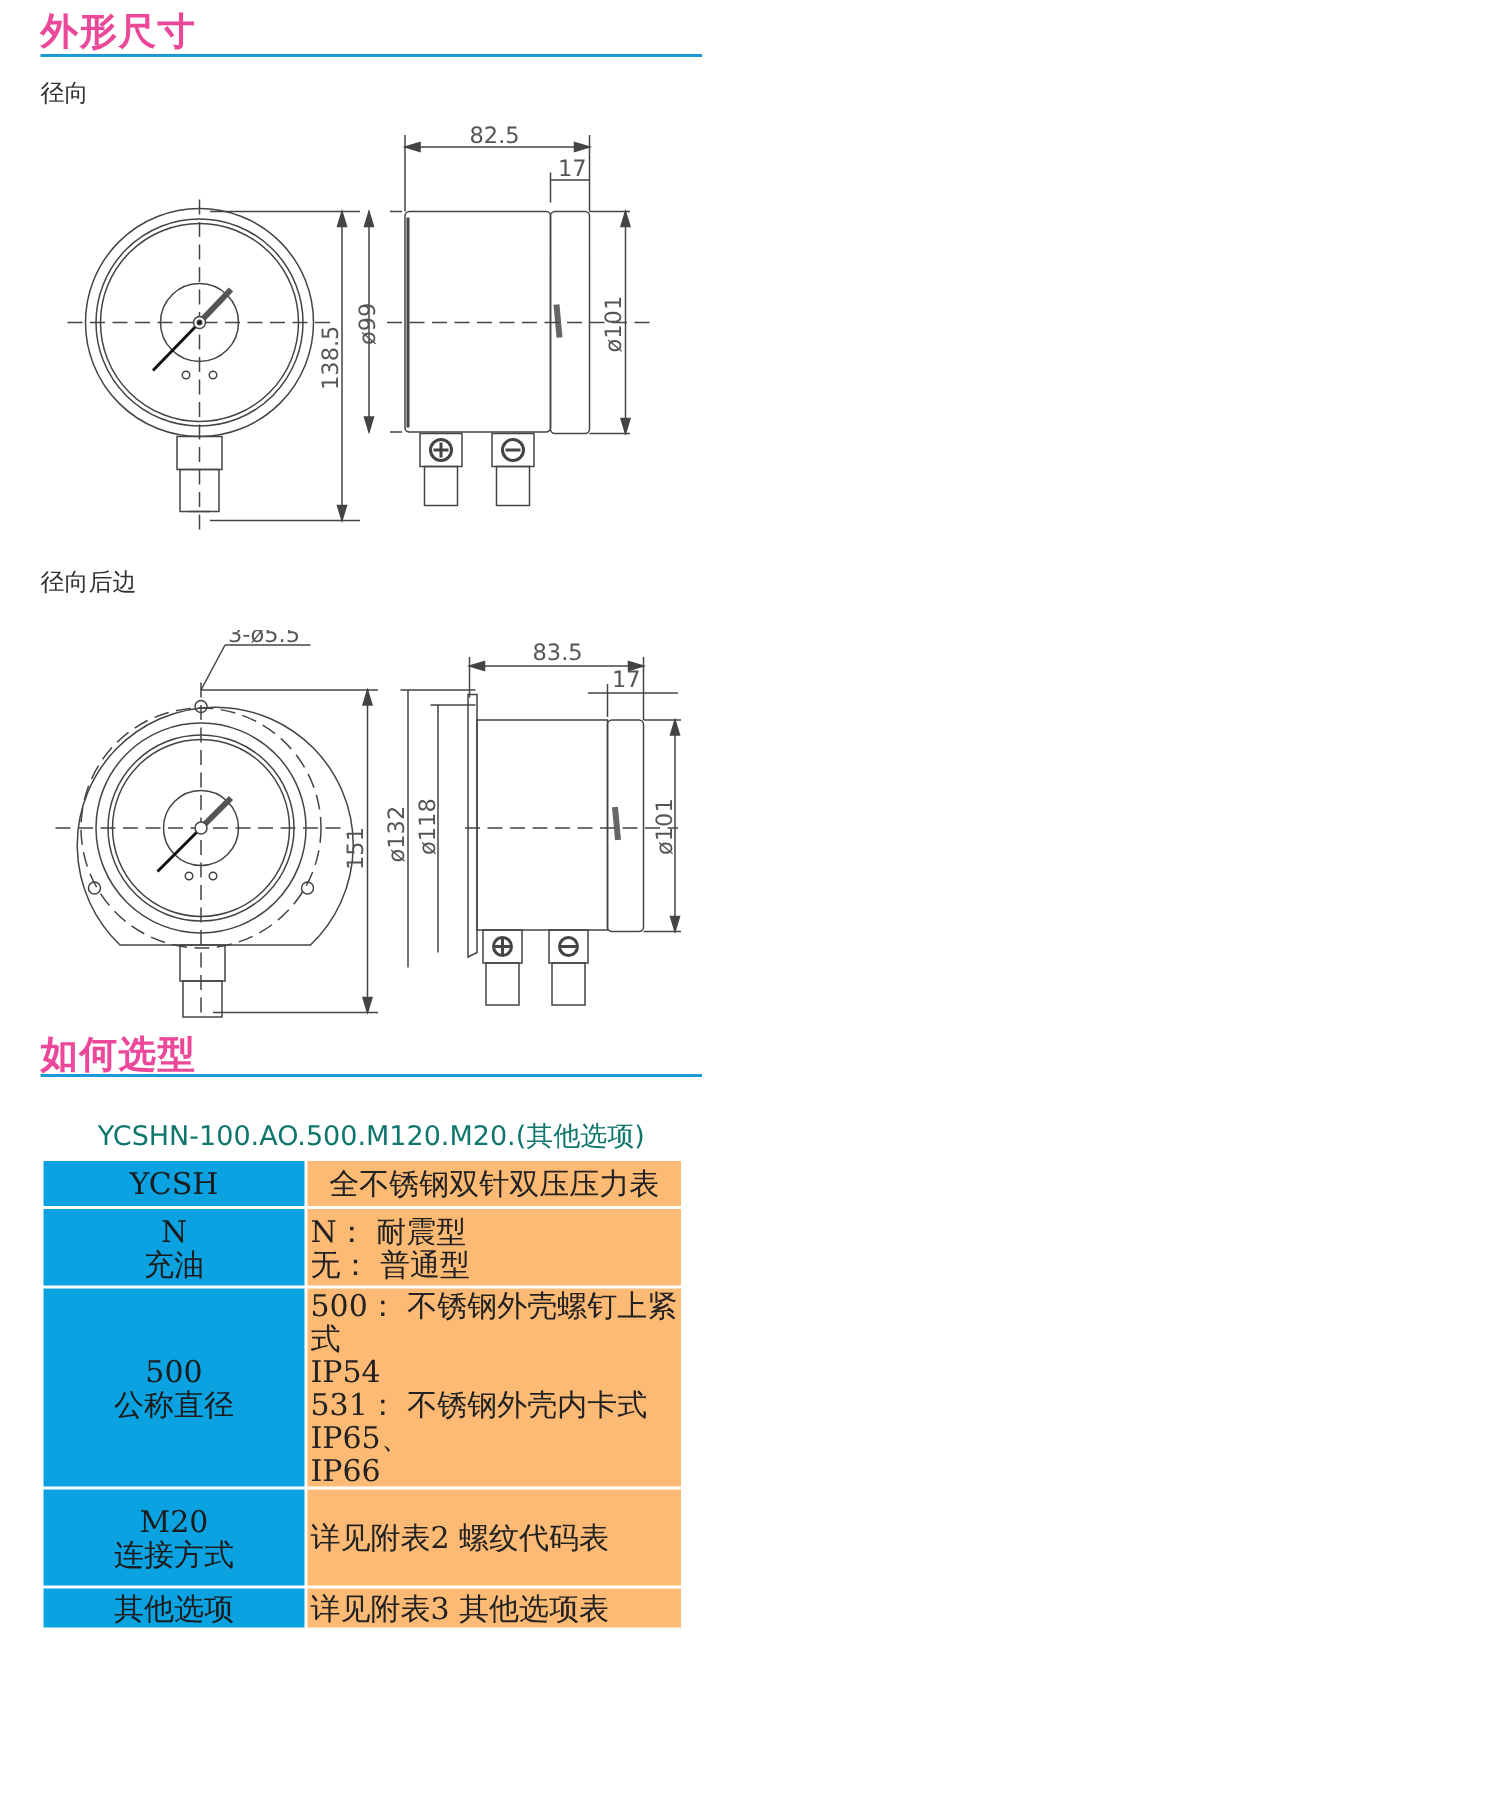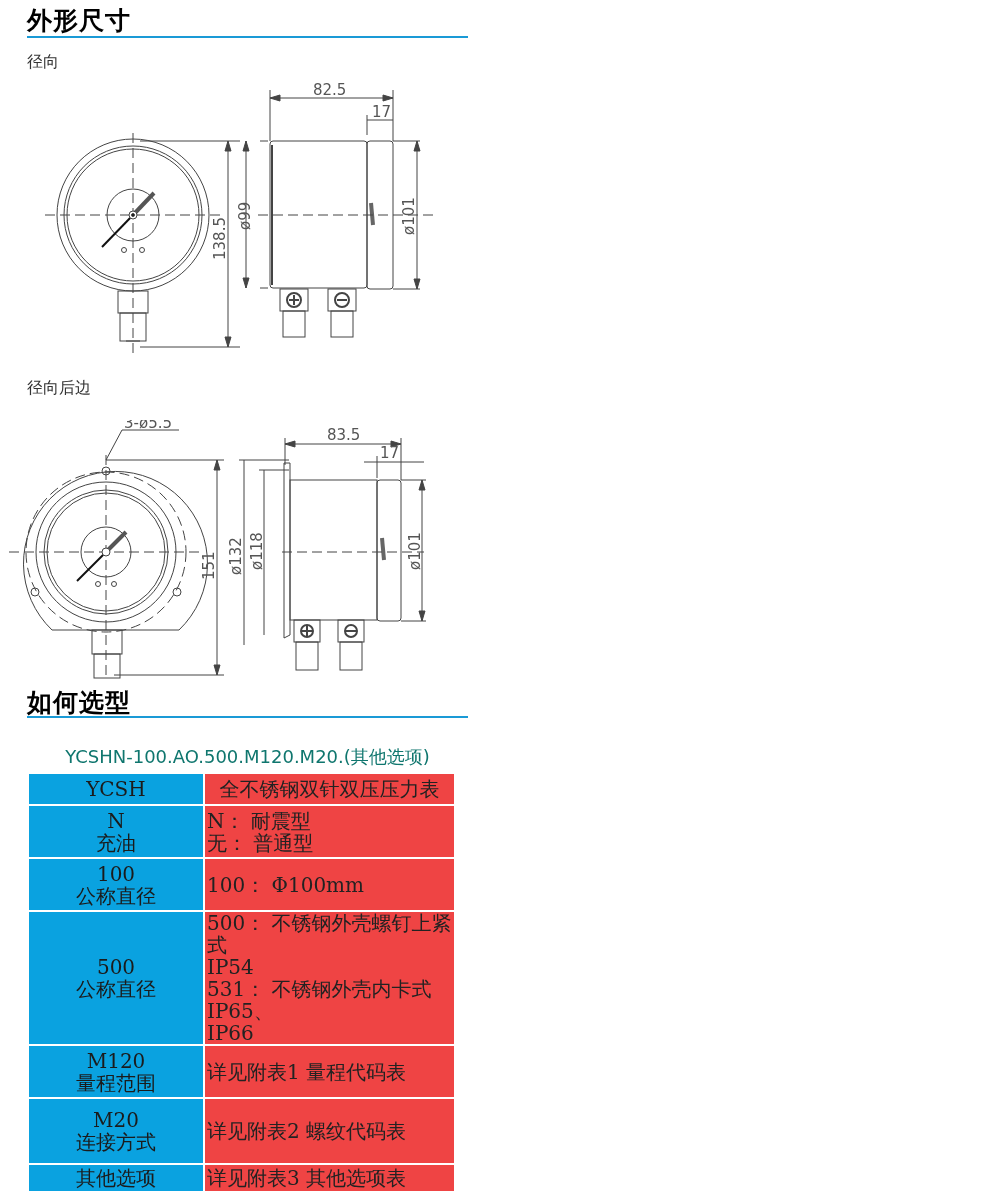--- a/index.html
+++ b/index.html
@@ -1,31 +1,31 @@
 <!DOCTYPE html>
 <html><head>
 <meta charset="utf-8">
 <style>
   html, body { margin:0; padding:0; background:#ffffff; }
   body { width:1000px; height:1198px; position:relative; overflow:hidden;
          font-family:"DejaVu Serif", serif; color:#222; }
   .section-title { position:absolute; left:27px; font-family:"DejaVu Serif", serif;
-         font-weight:bold; font-size:25px; color:#000000; letter-spacing:1px; }
+         font-weight:bold; font-size:25px; color:#ec4899; letter-spacing:1px; }
   .section-rule { position:absolute; left:27px; width:441px; height:2px; background:#1a9ad6; }
   .sub-label { position:absolute; left:27px; font-family:"DejaVu Sans", sans-serif;
          font-size:16px; color:#333; }
   .drawing { position:absolute; }
   .drawing svg text { font-family:"DejaVu Sans", sans-serif; fill:#555; }
   .model-code { position:absolute; left:27px; width:441px; top:745px; text-align:center;
          font-family:"DejaVu Sans", sans-serif; font-size:18px; color:#0f766e; }
   table.sel { position:absolute; left:27px; top:772px; width:429px; border-collapse:collapse;
          font-family:"DejaVu Serif", serif; font-size:20px; }
   table.sel td { border:2px solid #ffffff; padding:0 2px; line-height:22px; }
   table.sel td.k { background:#0aa2e0; color:#1b1b1b; text-align:center; width:170px; }
-  table.sel td.v { background:#ef4444; color:#222; text-align:left; }
+  table.sel td.v { background:#fdba74; color:#222; text-align:left; }
   table.sel td.v.center { text-align:center; }
   .line { display:block; }
 </style>
 </head>
 <body>
 
 <div class="section-title" style="top:4px;">外形尺寸</div>
 <div class="section-rule" style="top:36px;"></div>
 
 <div class="sub-label" style="top:52px;text-align:right;">径向</div>
@@ -91,21 +91,21 @@
     <circle cx="302" cy="225" r="7" stroke-width="2"></circle>
     <line x1="297" y1="225" x2="307" y2="225" stroke-width="2"></line>
     <rect x="243" y="236" width="22" height="26"></rect>
     <rect x="291" y="236" width="22" height="26"></rect>
   </g>
 </svg>
 </div>
 
 <div class="sub-label" style="top:378px;">径向后边</div>
 
-<div class="drawing" style="left:4px; top:420px; width:440px; height:270px;">
+<div class="drawing" style="left:32px; top:420px; width:440px; height:270px;">
 <svg width="440" height="270" viewBox="0 0 440 270" stroke="#444" fill="none" stroke-width="1">
   <g>
     <path d="M48 210 A92 92 0 1 1 175 210 Z"></path>
     <circle cx="102" cy="132" r="80" stroke-dasharray="10,5"></circle>
     <circle cx="102" cy="132" r="70"></circle>
     <circle cx="102" cy="132" r="62"></circle>
     <circle cx="102" cy="132" r="59"></circle>
     <circle cx="102" cy="132" r="25"></circle>
     <line x1="5" y1="132" x2="200" y2="132" stroke-dasharray="10,5"></line>
     <line x1="102" y1="35" x2="102" y2="255" stroke-dasharray="10,5"></line>
@@ -184,50 +184,32 @@
   <tr style="height:53px;">
     <td class="k">
           <span class="line">N</span>
           <span class="line">充油</span>
         </td>
     <td class="v">
           <span class="line">N：  耐震型</span>
           <span class="line">无：  普通型</span>
         </td>
   </tr>
-  <tr style="height:53px;">
-    <td class="k">
-          <span class="line">100</span>
-          <span class="line">公称直径</span>
-        </td>
-    <td class="v">
-          <span class="line">100：  Φ100mm</span>
-        </td>
-  </tr>
   <tr style="height:90px;">
     <td class="k">
           <span class="line">500</span>
           <span class="line">公称直径</span>
         </td>
     <td class="v">
           <span class="line">500：  不锈钢外壳螺钉上紧式</span>
           <span class="line">IP54</span>
           <span class="line">531：  不锈钢外壳内卡式 IP65、</span>
           <span class="line">IP66</span>
         </td>
   </tr>
-  <tr style="height:53px;">
-    <td class="k">
-          <span class="line">M120</span>
-          <span class="line">量程范围</span>
-        </td>
-    <td class="v">
-          <span class="line">详见附表1  量程代码表</span>
-        </td>
-  </tr>
   <tr style="height:66px;">
     <td class="k">
           <span class="line">M20</span>
           <span class="line">连接方式</span>
         </td>
     <td class="v">
           <span class="line">详见附表2   螺纹代码表</span>
         </td>
   </tr>
   <tr style="height:28px;">

